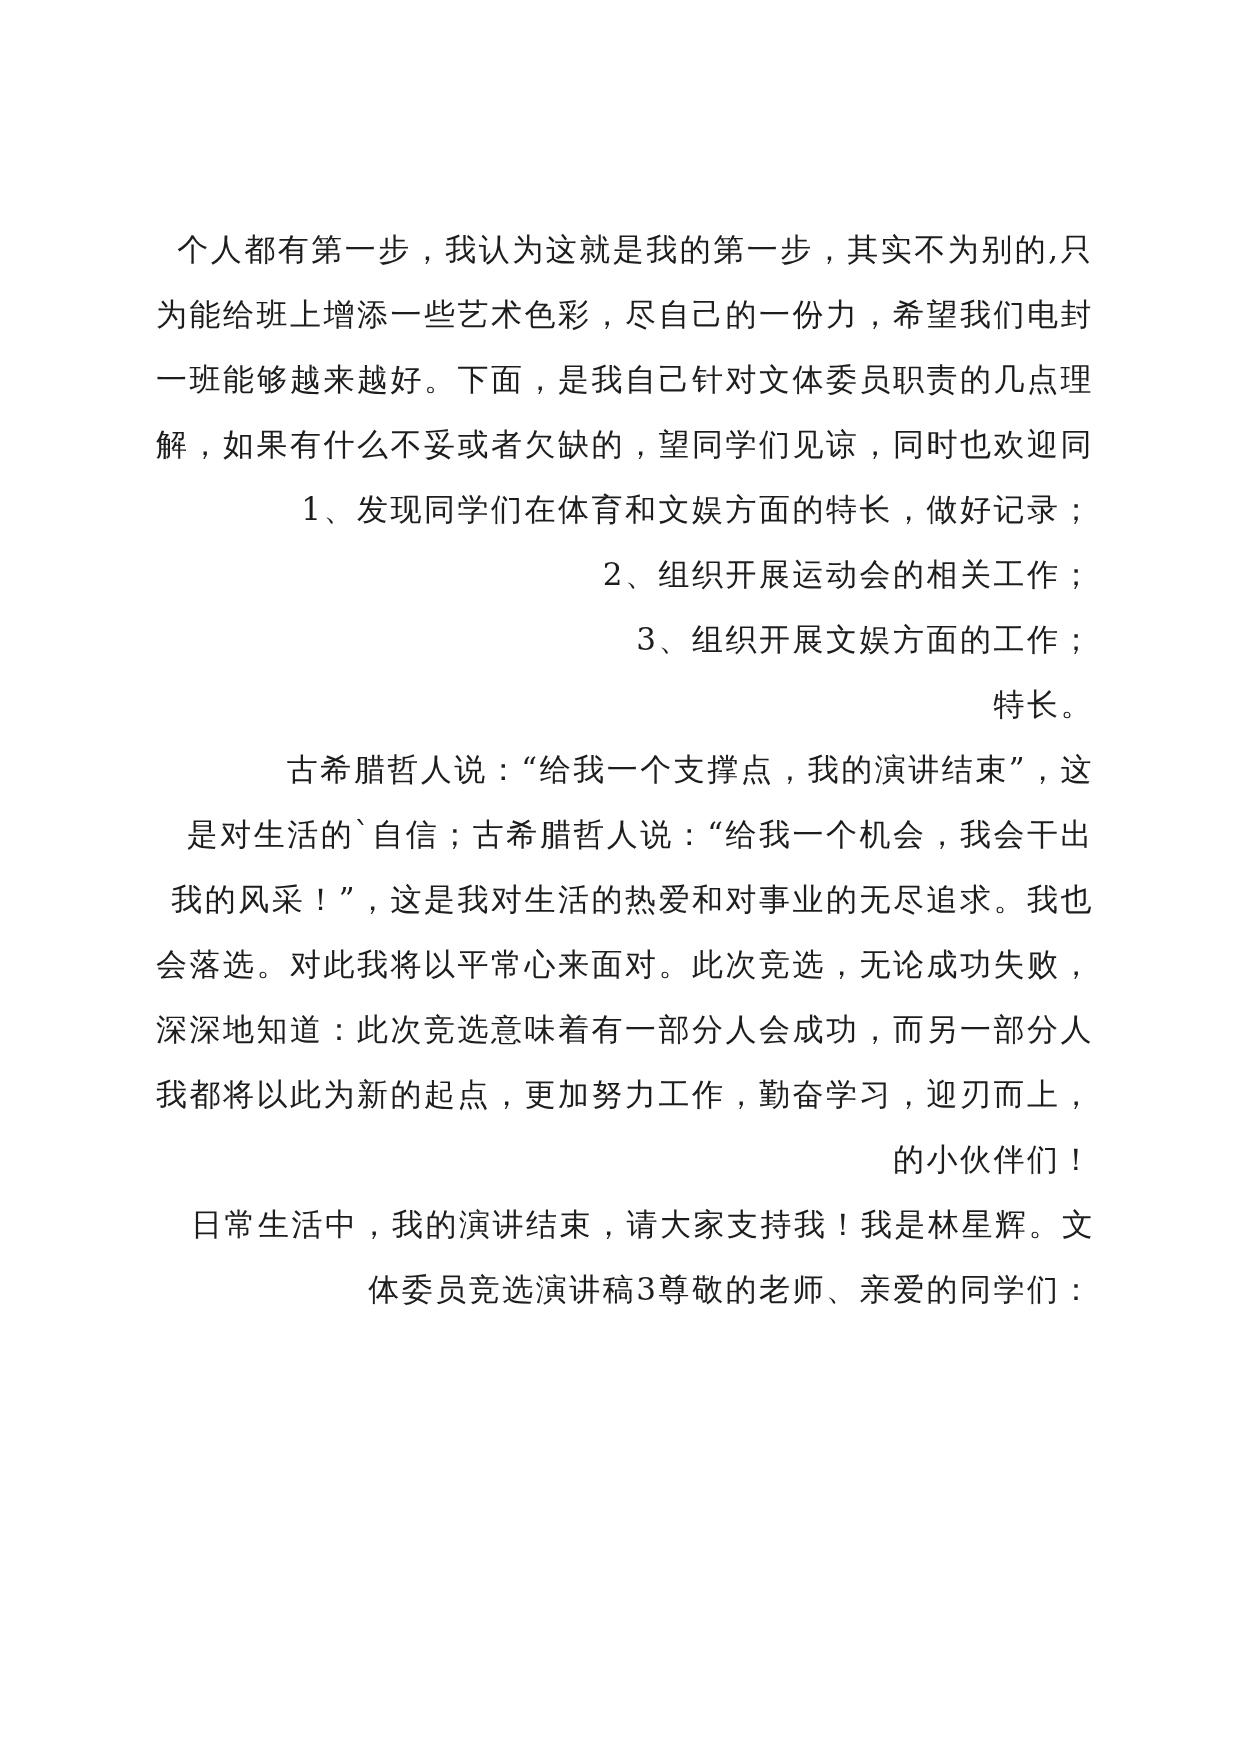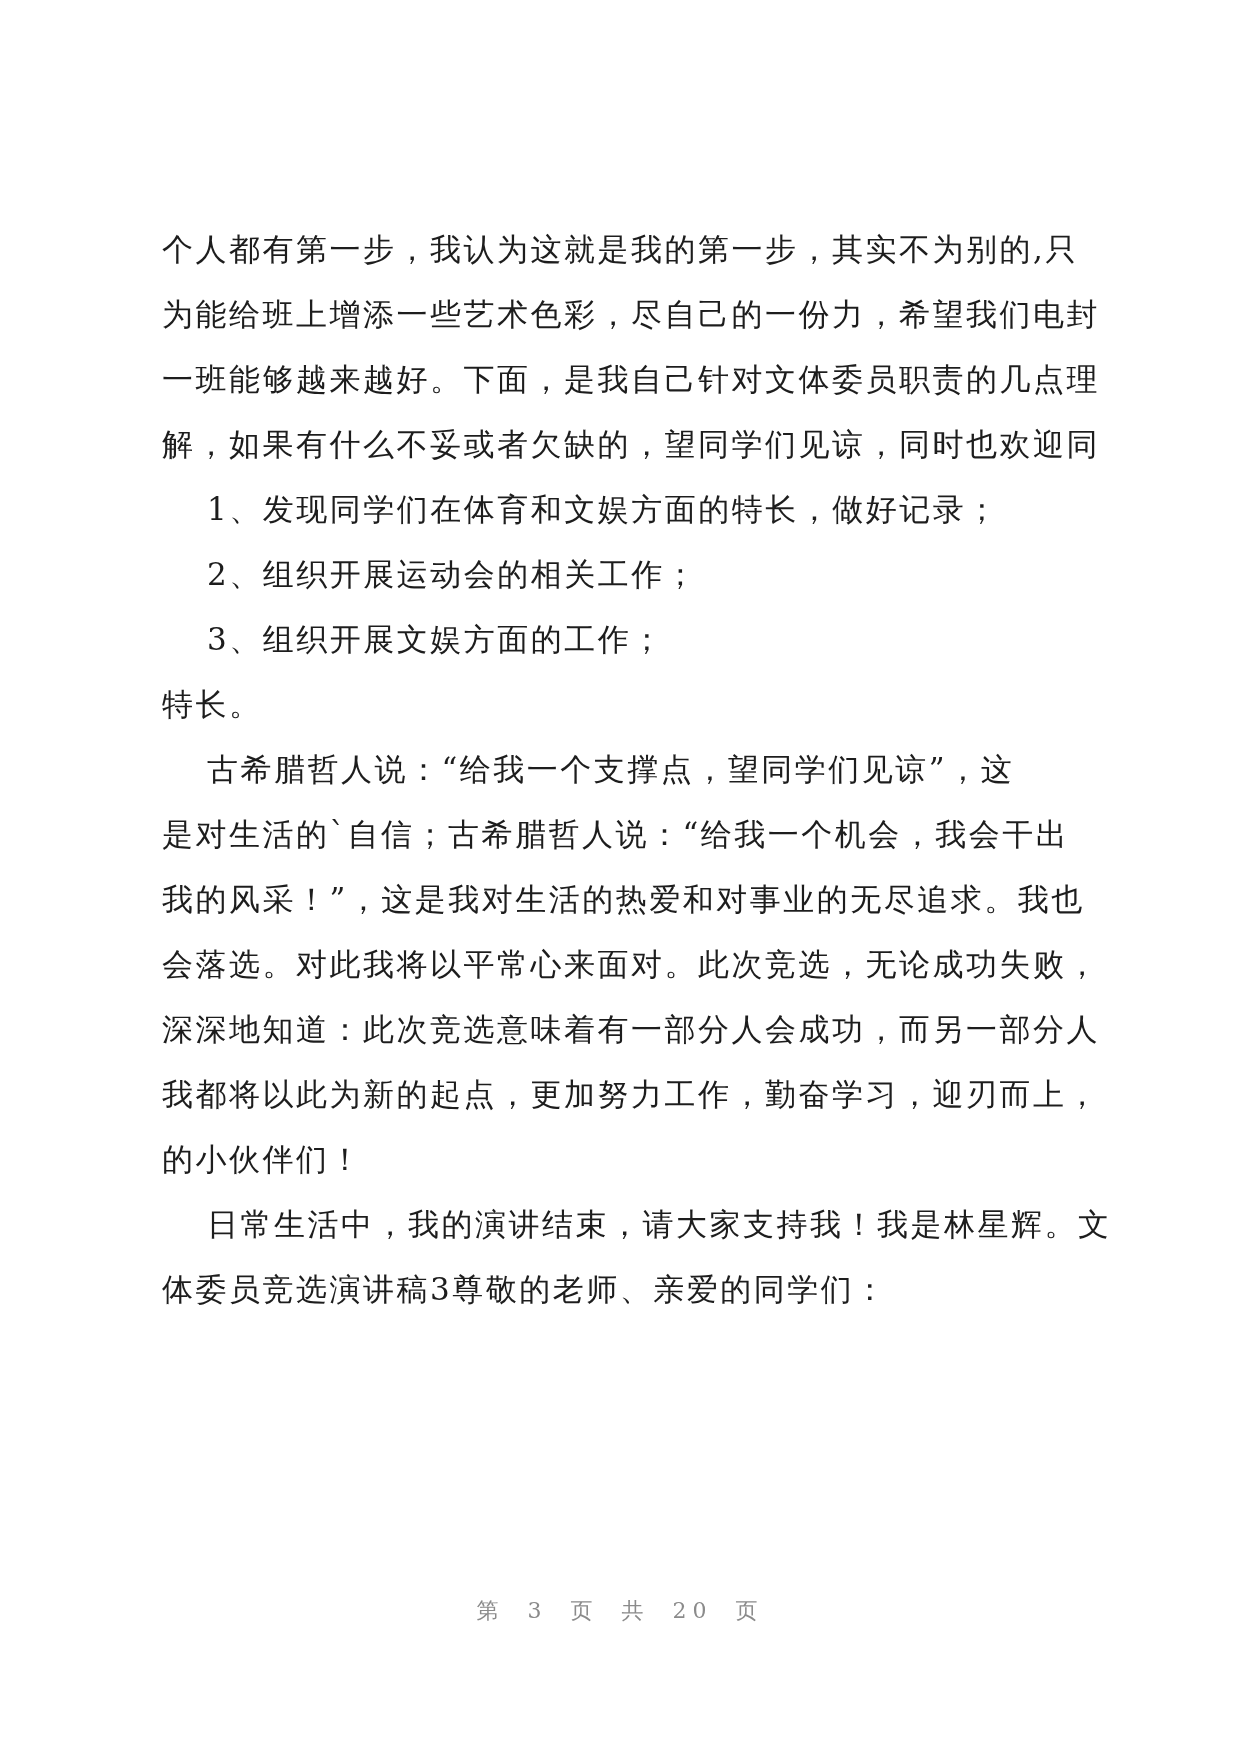--- a/index.html
+++ b/index.html
@@ -10,23 +10,24 @@
   .page {
     position: relative;
     width: 1240px;
     height: 1753px;
     background: #ffffff;
     overflow: hidden;
     font-family: "DejaVu Serif", "Liberation Serif", serif;
   }
   .text-block {
     position: absolute;
-    left: 162px;
+    left: 146px;
     top: 217px;
     width: 948px;
+    text-align: right;
   }
   .text-line {
     height: 65px;
     line-height: 65px;
     font-size: 31px;
     letter-spacing: 2.5px;
     color: #1d1d1d;
     white-space: pre;
     font-weight: 400;
   }
@@ -52,24 +53,23 @@
 <div class="page">
   <div class="text-block">
       <div class="text-line">个人都有第一步，我认为这就是我的第一步，其实不为别的,只</div>
       <div class="text-line">为能给班上增添一些艺术色彩，尽自己的一份力，希望我们电封</div>
       <div class="text-line">一班能够越来越好。下面，是我自己针对文体委员职责的几点理</div>
       <div class="text-line">解，如果有什么不妥或者欠缺的，望同学们见谅，同时也欢迎同</div>
       <div class="text-line indent">1、发现同学们在体育和文娱方面的特长，做好记录；</div>
       <div class="text-line indent">2、组织开展运动会的相关工作；</div>
       <div class="text-line indent">3、组织开展文娱方面的工作；</div>
       <div class="text-line">特长。</div>
-      <div class="text-line indent">古希腊哲人说：“给我一个支撑点，望同学们见谅”，这</div>
+      <div class="text-line indent">古希腊哲人说：“给我一个支撑点，我的演讲结束”，这</div>
       <div class="text-line">是对生活的`自信；古希腊哲人说：“给我一个机会，我会干出</div>
       <div class="text-line">我的风采！”，这是我对生活的热爱和对事业的无尽追求。我也</div>
       <div class="text-line">会落选。对此我将以平常心来面对。此次竞选，无论成功失败，</div>
       <div class="text-line">深深地知道：此次竞选意味着有一部分人会成功，而另一部分人</div>
       <div class="text-line">我都将以此为新的起点，更加努力工作，勤奋学习，迎刃而上，</div>
       <div class="text-line">的小伙伴们！</div>
       <div class="text-line indent">日常生活中，我的演讲结束，请大家支持我！我是林星辉。文</div>
       <div class="text-line">体委员竞选演讲稿3尊敬的老师、亲爱的同学们：</div>
     </div>
-  <div class="page-footer">第 3 页 共 20 页</div>
 </div>
 
 </body></html>

